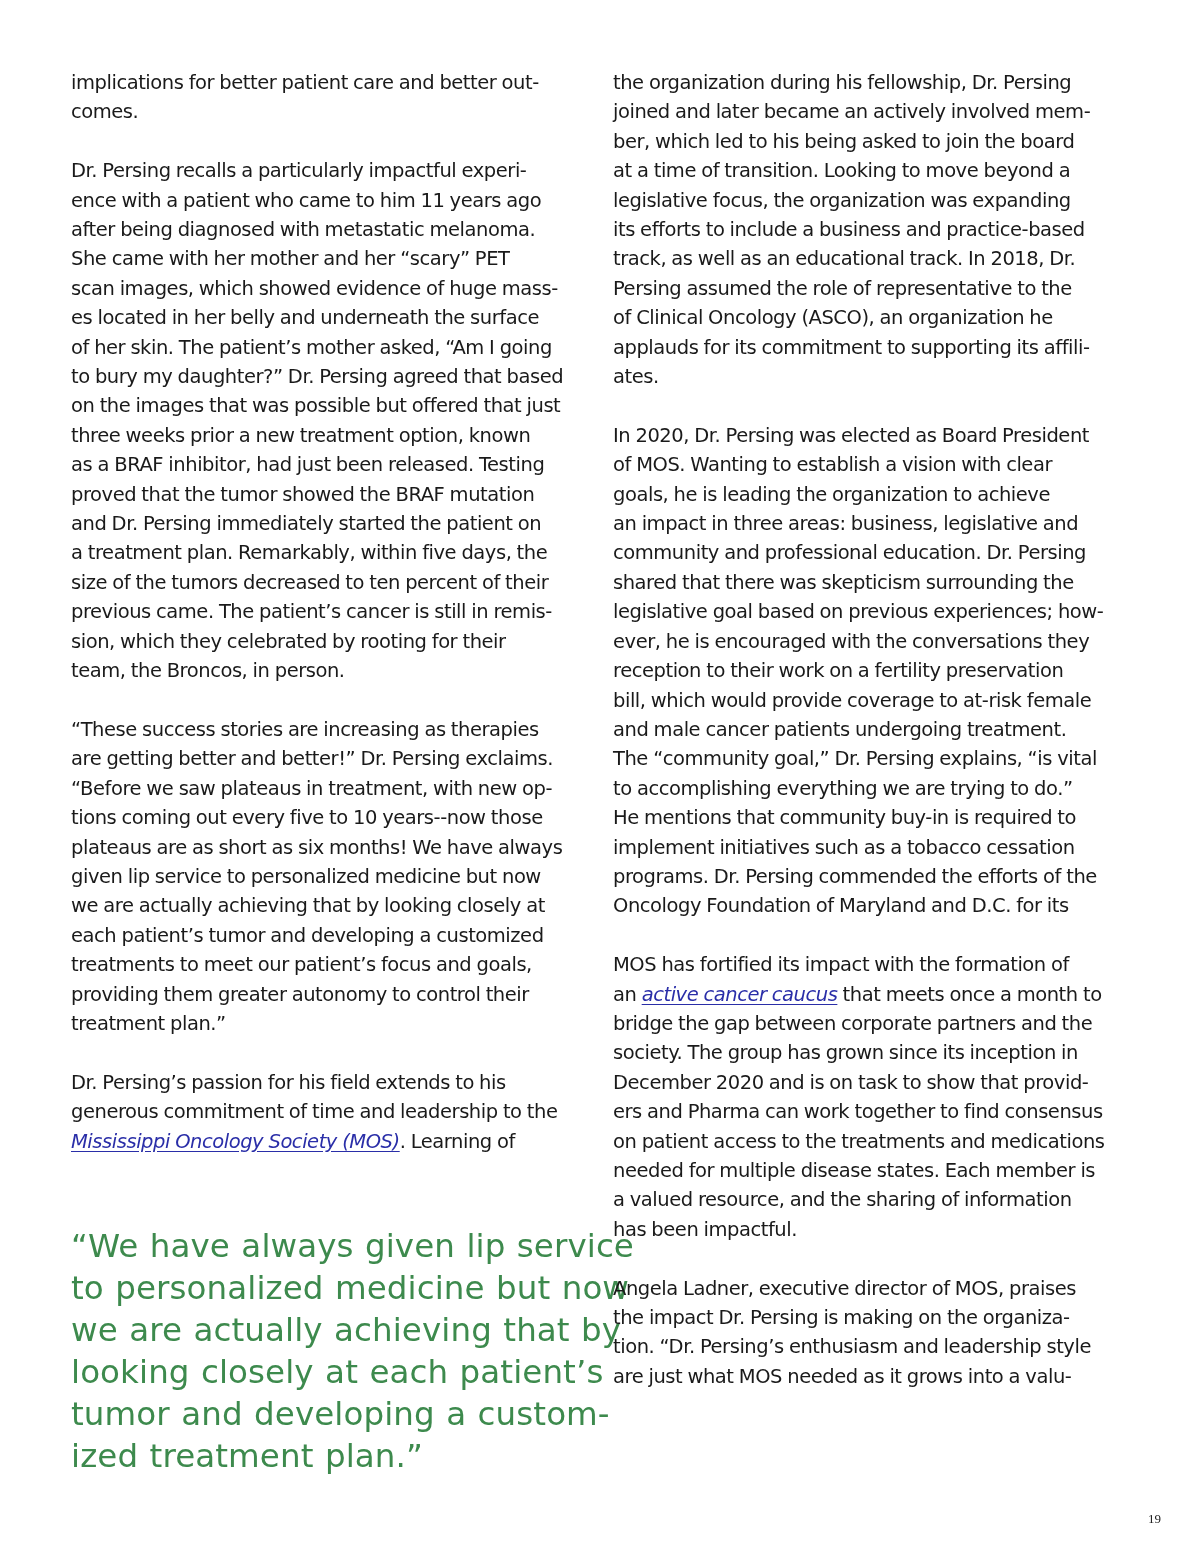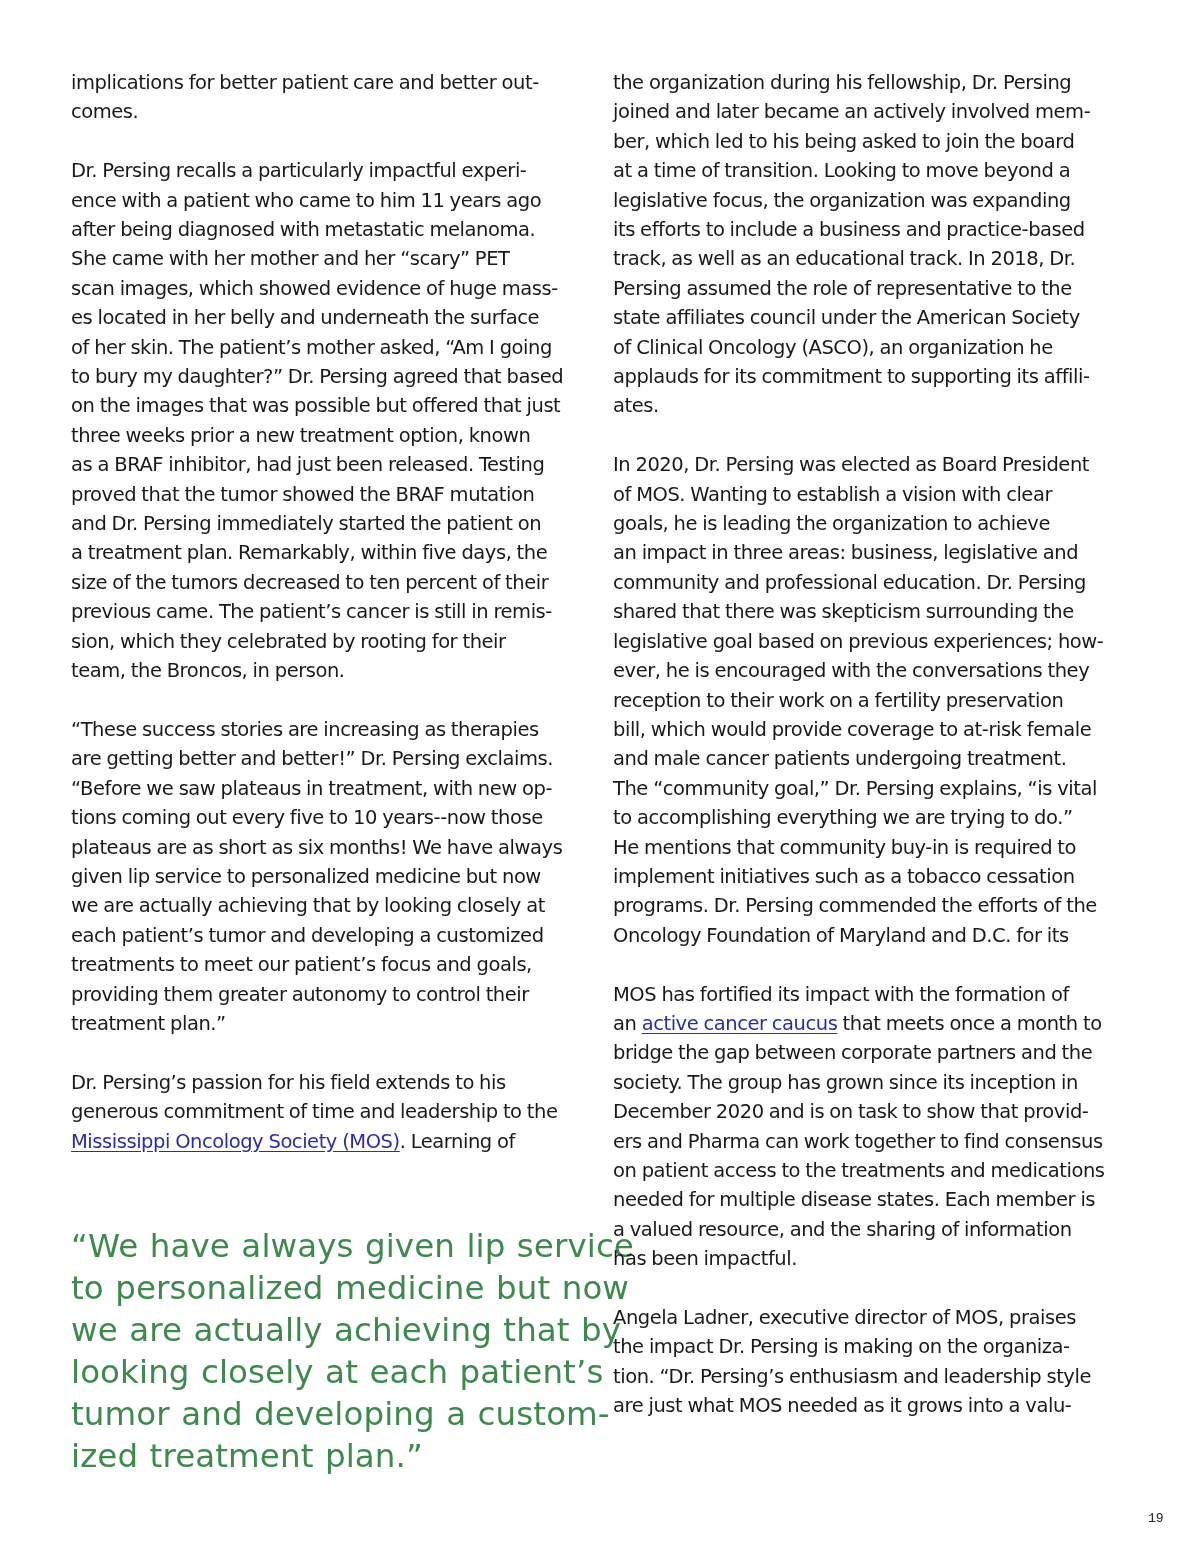--- a/index.html
+++ b/index.html
@@ -11,34 +11,34 @@
   .para {
     font-family: "DejaVu Sans", sans-serif;
     font-size: 19.5px;
     line-height: 29.4px;
     color: #1a1a1a;
     margin: 0 0 29.4px 0;
     letter-spacing: -0.45px;
     word-spacing: -0.5px;
   }
   .line { display: block; white-space: nowrap; }
-  .link { color: #2a2ea8; text-decoration: underline; text-underline-offset: 3px; }
+  .link { color: #2a2ea8; text-decoration: underline; text-underline-offset: 3px; font-style: italic; }
   .pullquote {
     font-family: "DejaVu Sans", sans-serif;
     font-size: 32.5px;
     line-height: 42px;
     color: #3d8a4d;
     margin: 0;
     letter-spacing: 0.1px;
     word-spacing: 1px;
   }
   .pullquote-wrap { position: absolute; left: 71px; top: 1225px; width: 530px; }
   .page-number {
     position: absolute; left: 1148px; top: 1511px;
-    font-family: Liberation Mono, monospace; font-size: 13px; color: #222;
+    font-family: Liberation Serif, serif; font-size: 13px; color: #222;
   }
 </style>
 </head>
 <body>
 
 <div class="page">
 
   <div class="col col-left">
     <p class="para">
       <span class="line">implications for better patient care and better out-</span>
@@ -101,21 +101,20 @@
   <div class="col col-right">
     <p class="para">
       <span class="line">the organization during his fellowship, Dr. Persing</span>
       <span class="line">joined and later became an actively involved mem-</span>
       <span class="line">ber, which led to his being asked to join the board</span>
       <span class="line">at a time of transition. Looking to move beyond a</span>
       <span class="line">legislative focus, the organization was expanding</span>
       <span class="line">its efforts to include a business and practice-based</span>
       <span class="line">track, as well as an educational track. In 2018, Dr.</span>
       <span class="line">Persing assumed the role of representative to the</span>
-      <span class="line">state affiliates council under the American Society</span>
       <span class="line">of Clinical Oncology (ASCO), an organization he</span>
       <span class="line">applauds for its commitment to supporting its affili-</span>
       <span class="line">ates.</span>
     </p>
 
     <p class="para">
       <span class="line">In 2020, Dr. Persing was elected as Board President</span>
       <span class="line">of MOS. Wanting to establish a vision with clear</span>
       <span class="line">goals, he is leading the organization to achieve</span>
       <span class="line">an impact in three areas: business, legislative and</span>

